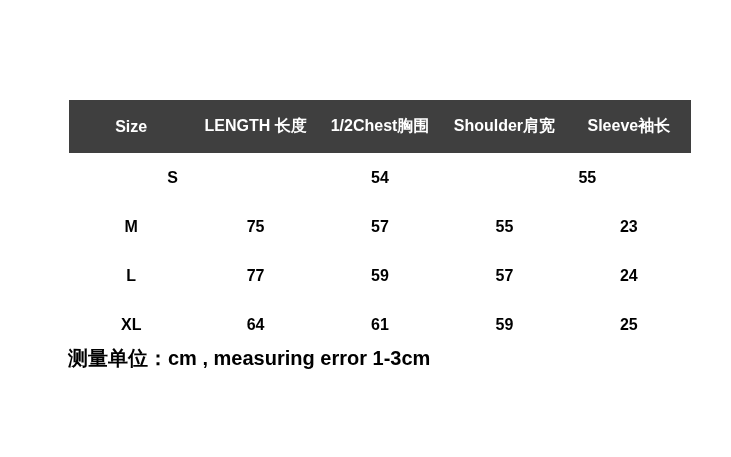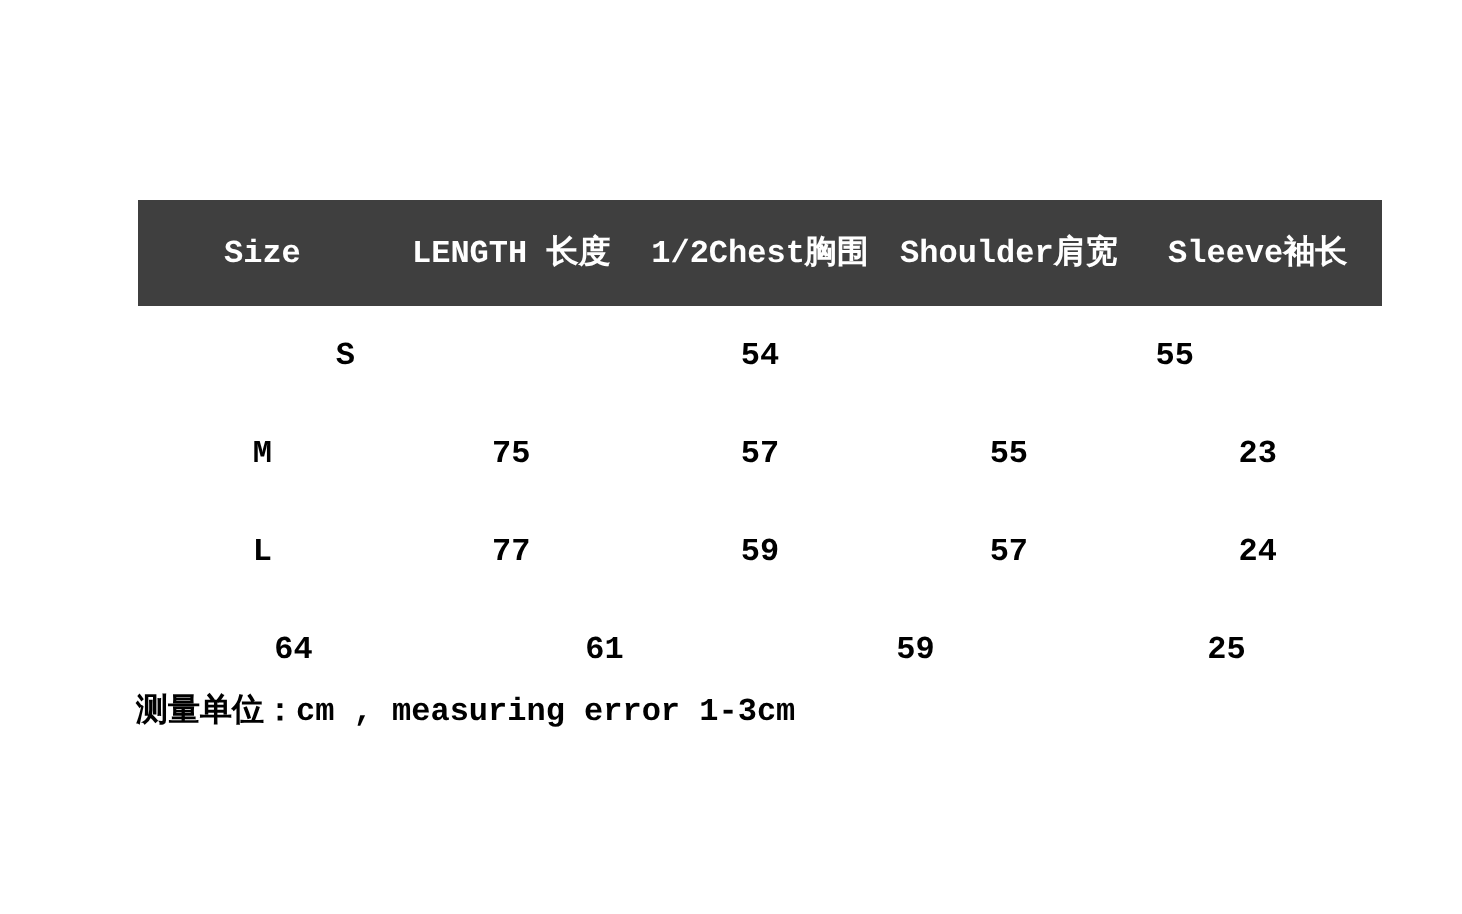--- a/index.html
+++ b/index.html
@@ -5,21 +5,21 @@
   html, body {
     margin: 0;
     padding: 0;
     background: #ffffff;
   }
   .canvas {
     position: relative;
     width: 731px;
     height: 457px;
     background: #ffffff;
-    font-family: Liberation Mono, monospace;
+    font-family: Liberation Sans, sans-serif;
     overflow: hidden;
   }
   .size-table {
     position: absolute;
     left: 69px;
     top: 100px;
     width: 622px;
   }
   .thead {
     display: flex;
@@ -47,21 +47,21 @@
     justify-content: center;
     font-size: 16px;
     font-weight: bold;
     color: #000000;
     white-space: nowrap;
   }
   .note {
     position: absolute;
     left: 68px;
     top: 345px;
-    font-size: 16px;
+    font-size: 20px;
     font-weight: bold;
     color: #000000;
     white-space: nowrap;
   }
 </style>
 </head>
 <body>
 
 <div class="canvas">
 
@@ -93,20 +93,21 @@
 
       <div class="tr">
         <div class="td">L</div>
         <div class="td">77</div>
         <div class="td">59</div>
         <div class="td">57</div>
         <div class="td">24</div>
       </div>
 
       <div class="tr">
+        <div class="td">XL</div>
         <div class="td">64</div>
         <div class="td">61</div>
         <div class="td">59</div>
         <div class="td">25</div>
       </div>
 
     </div>
   </div>
 
   <div class="note">测量单位：cm , measuring error 1-3cm</div>

